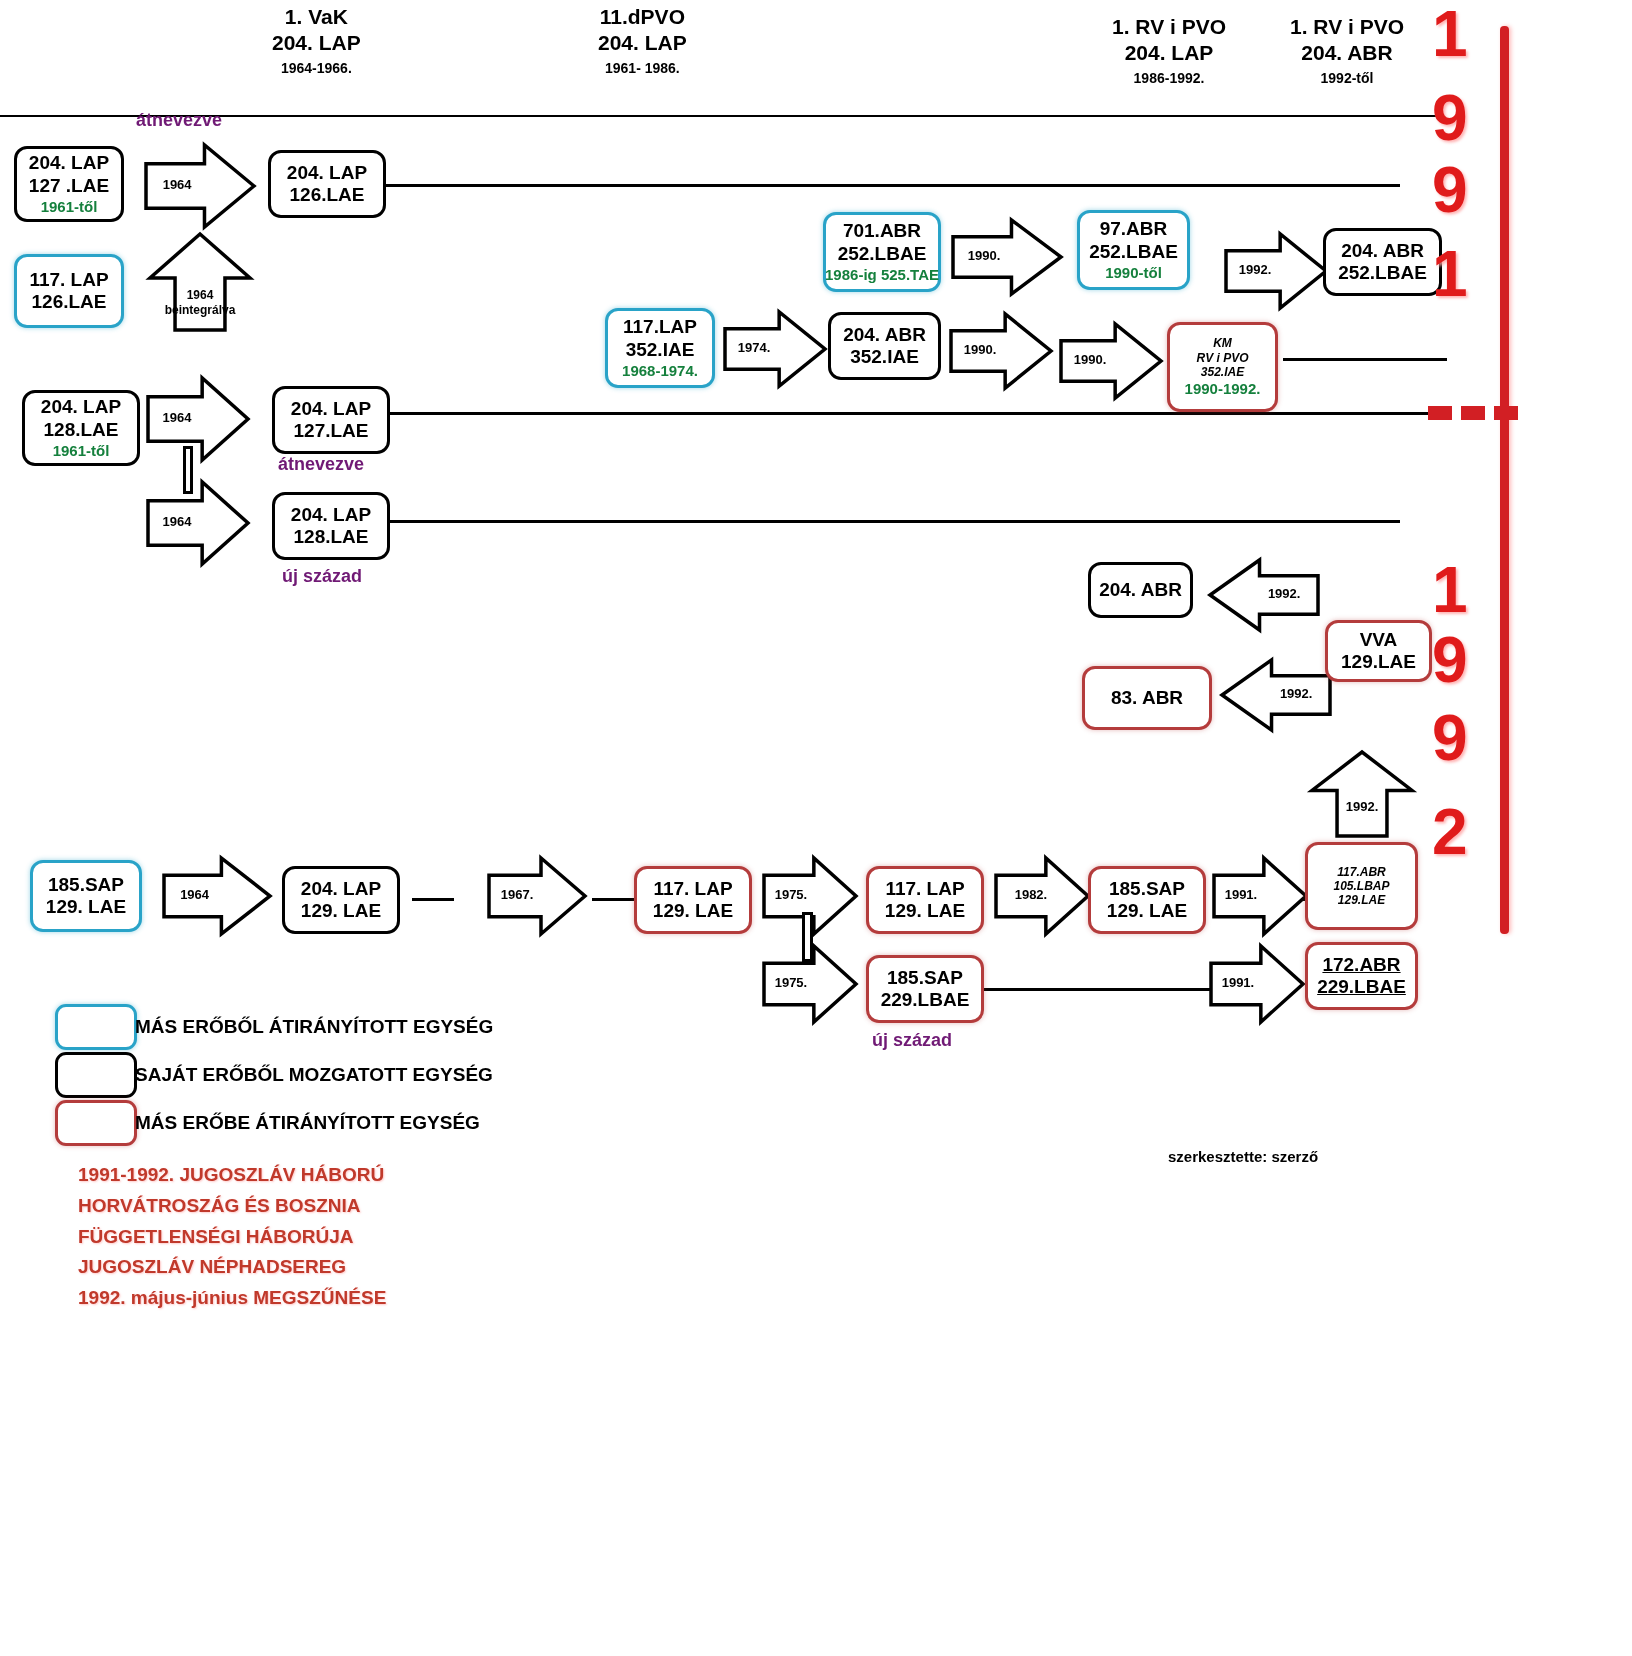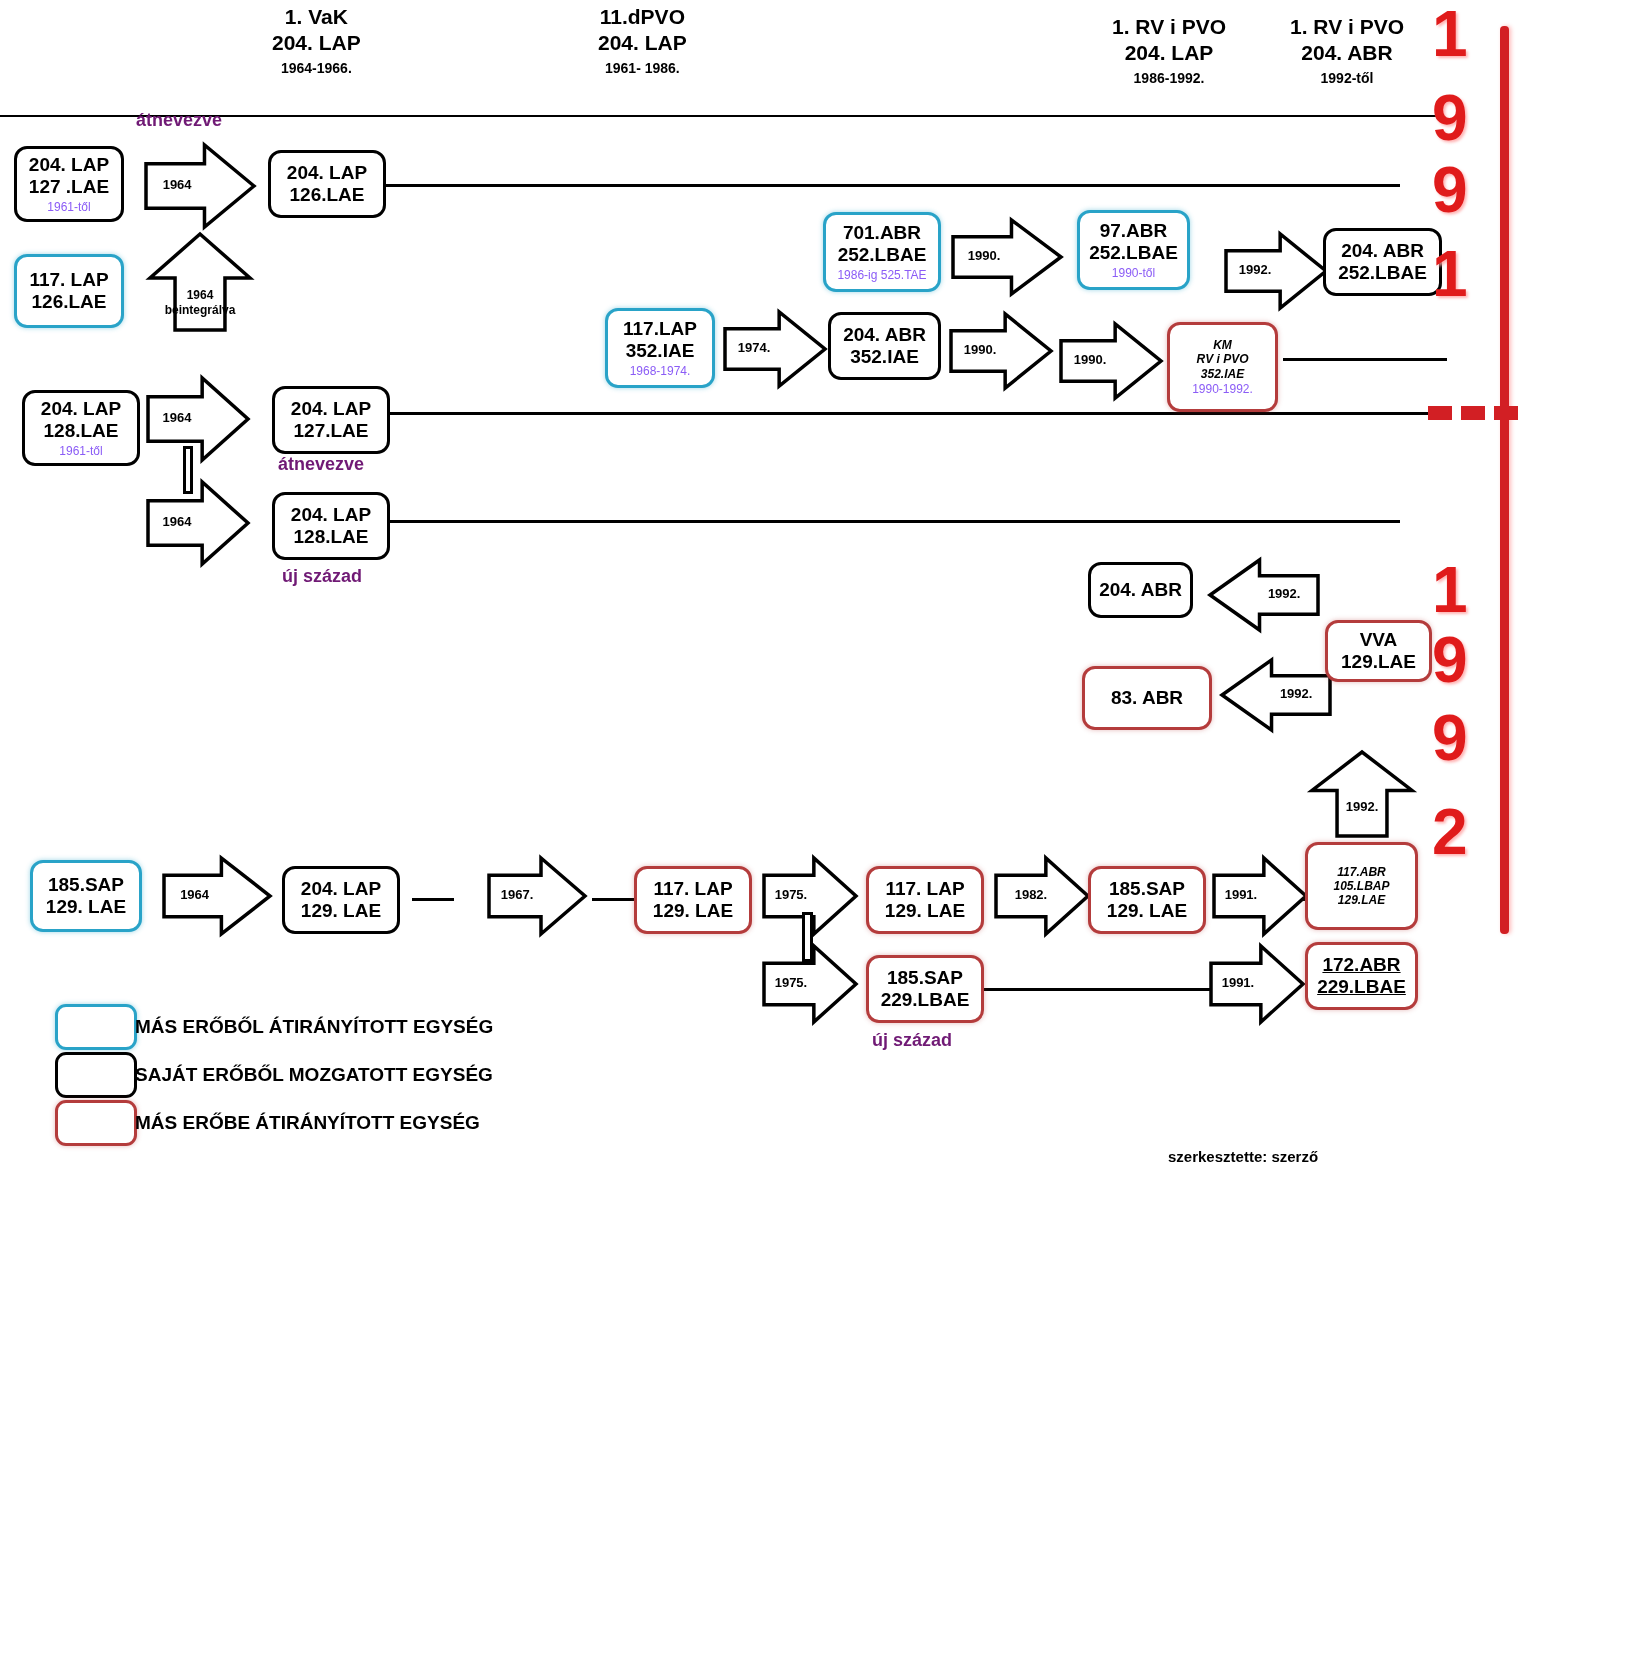--- a/index.html
+++ b/index.html
@@ -14,21 +14,21 @@
   .hdr .l2{font-size:21px;font-weight:bold;line-height:1.25;white-space:nowrap;}
   .hdr .l3{font-size:14px;font-weight:bold;line-height:1.6;white-space:nowrap;}
 
   
   .ubox{position:absolute;box-sizing:border-box;border-radius:13px;
         background:#fff;display:flex;flex-direction:column;
         align-items:center;justify-content:center;text-align:center;
         line-height:1.18;}
   .ubox .n{font-size:19px;font-weight:bold;color:#000;white-space:nowrap;}
   .ubox .n.sm{font-size:12px;font-style:italic;}
-  .ubox .d{font-size:12px;font-weight:normal;color:#8b5cf6;white-space:nowrap;margin-top:1px;}
+  .ubox .d{font-size:15px;font-weight:bold;color:#15803d;white-space:nowrap;margin-top:1px;}
   .bk{border:3.5px solid #000;}
   .bl{border:3.5px solid #29a3c8;box-shadow:0 0 5px rgba(41,163,200,.45);}
   .rd{border:3.5px solid #b43c3c;box-shadow:0 0 5px rgba(180,60,60,.35);}
 
   
   .hline{position:absolute;background:#000;height:3px;}
   .vline{position:absolute;background:#000;width:3px;}
   .divider{position:absolute;background:#000;height:2px;}
 
   
@@ -352,14 +352,19 @@
 
   <div id="legend">
       <div class="lgbox bl" style="left: 55px; top: 1004px;"></div>
       <div class="lgtxt" style="left: 135px; top: 1016px;">MÁS ERŐBŐL ÁTIRÁNYÍTOTT EGYSÉG</div>
       <div class="lgbox bk" style="left: 55px; top: 1052px;"></div>
       <div class="lgtxt" style="left: 135px; top: 1064px;">SAJÁT ERŐBŐL MOZGATOTT EGYSÉG</div>
       <div class="lgbox rd" style="left: 55px; top: 1100px;"></div>
       <div class="lgtxt" style="left: 135px; top: 1112px;">MÁS ERŐBE ÁTIRÁNYÍTOTT EGYSÉG</div>
     </div>
 
+  <div class="redpara" style="left:78px;top:1160px;">1991-1992. JUGOSZLÁV HÁBORÚ
+HORVÁTROSZÁG ÉS BOSZNIA
+FÜGGETLENSÉGI HÁBORÚJA
+JUGOSZLÁV NÉPHADSEREG
+1992. május-június MEGSZŰNÉSE</div>
 
 </div>
 
 </body></html>

